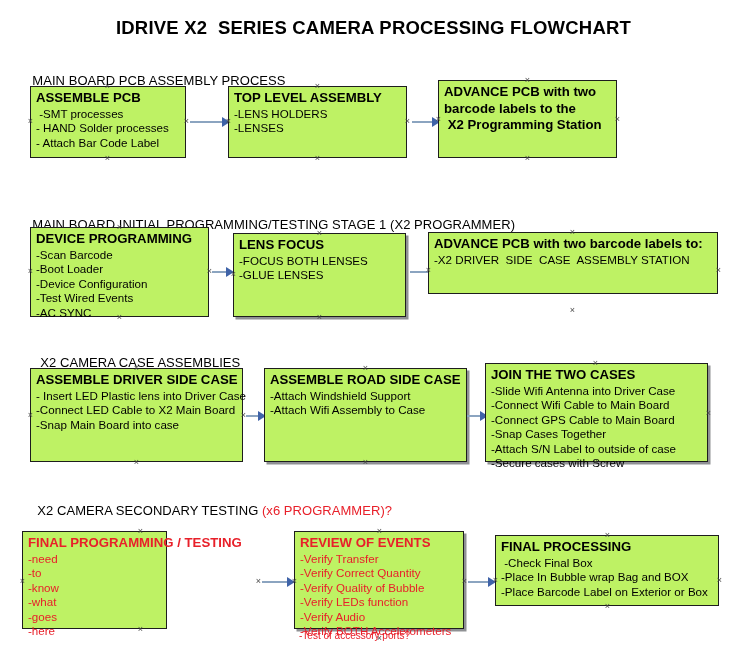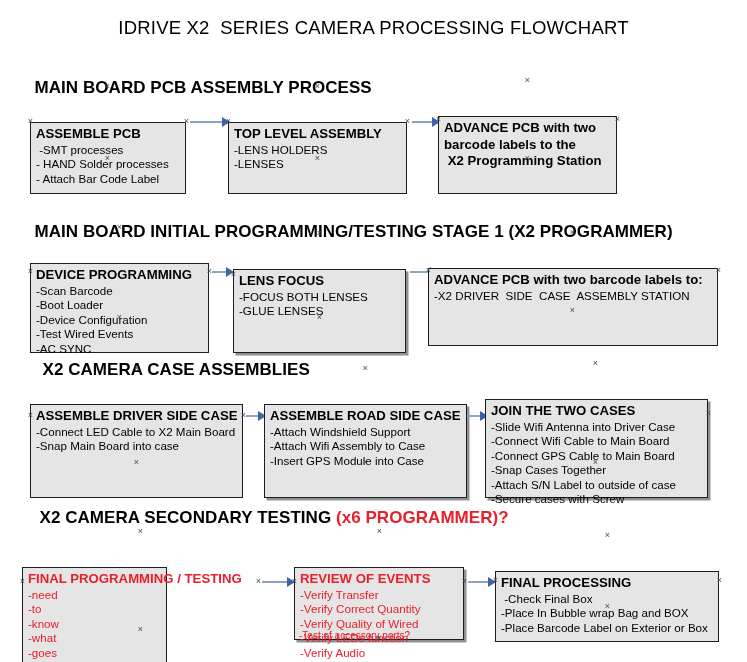--- a/index.html
+++ b/index.html
@@ -17,44 +17,43 @@
   }
 
   
   #chart-title {
     position: absolute;
     top: 17px;
     left: 0;
     width: 747px;
     text-align: center;
     font-size: 18.5px;
+    font-weight: bold;
+    letter-spacing: 0.2px;
+    white-space: pre;
+  }
+
+  
+  .section-header {
+    position: absolute;
+    font-size: 13px;
     font-weight: normal;
-    letter-spacing: 0.2px;
-    white-space: pre;
-  }
-
-  
-  .section-header {
-    position: absolute;
-    font-size: 17px;
-    font-weight: bold;
     white-space: pre;
     letter-spacing: 0.05px;
   }
   .section-header .accent {
     color: #e8202a;
   }
 
   
   .proc-box {
     position: absolute;
-    background: #e5e5e5;
+    background: #bef264;
     border: 1px solid #1d1d1d;
     box-sizing: border-box;
-    margin-top: 36px;
   }
   .proc-box.shadowed {
     border: 1px solid #1d1d1d;
     box-shadow: 2.5px 2.5px 0 0 #8f9194;
   }
   .box-inner {
     position: absolute;
     left: 5px;
     top: 3px;
     right: 2px;
@@ -213,58 +212,58 @@
 </div>
 <div class="handle" style="left:316px; top:230px;"></div>
 <div class="handle" style="left:230px; top:271px;"></div>
 <div class="handle" style="left:316px; top:314px;"></div>
 
 <div class="connector" style="left:410px; top:267px; width:28px;">
   <div class="shaft"></div>
   <div class="head"></div>
 </div>
 
-<div class="proc-box" style="left:428px; top:232px; width:290px; height:78px;">
+<div class="proc-box" style="left:428px; top:232px; width:290px; height:62px;">
   <div class="box-inner">
     <div class="box-title">ADVANCE PCB with two barcode labels to:</div>
     <div class="box-line">-X2 DRIVER  SIDE  CASE  ASSEMBLY STATION</div>
   </div>
 </div>
 <div class="handle" style="left:569px; top:229px;"></div>
 <div class="handle" style="left:425px; top:267px;"></div>
 <div class="handle" style="left:715px; top:267px;"></div>
 <div class="handle" style="left:569px; top:307px;"></div>
 
 <div class="section-header" style="left:33px; top:340px;">
   <span>X2 CAMERA CASE ASSEMBLIES</span>
 </div>
 
 <div class="proc-box" style="left:30px; top:368px; width:213px; height:94px;">
   <div class="box-inner">
     <div class="box-title">ASSEMBLE DRIVER SIDE CASE</div>
+    <div class="box-line">- Insert LED Plastic lens into Driver Case</div>
     <div class="box-line">-Connect LED Cable to X2 Main Board</div>
     <div class="box-line">-Snap Main Board into case</div>
   </div>
 </div>
 <div class="handle" style="left:133px; top:365px;"></div>
 <div class="handle" style="left:27px; top:412px;"></div>
 <div class="handle" style="left:240px; top:412px;"></div>
 <div class="handle" style="left:133px; top:459px;"></div>
 
 <div class="connector" style="left:246px; top:411px; width:20px;">
   <div class="shaft"></div>
   <div class="head"></div>
 </div>
 
 <div class="proc-box shadowed" style="left:264px; top:368px; width:203px; height:94px;">
   <div class="box-inner">
     <div class="box-title">ASSEMBLE ROAD SIDE CASE</div>
     <div class="box-line">-Attach Windshield Support</div>
     <div class="box-line">-Attach Wifi Assembly to Case</div>
-    <div class="box-line">-Insert GPS Module into Case</div>
   </div>
 </div>
 <div class="handle" style="left:362px; top:365px;"></div>
 <div class="handle" style="left:362px; top:459px;"></div>
 
 <div class="connector" style="left:467px; top:411px; width:21px;">
   <div class="shaft"></div>
   <div class="head"></div>
 </div>
 
@@ -301,26 +300,26 @@
 <div class="handle" style="left:137px; top:528px;"></div>
 <div class="handle" style="left:19px; top:578px;"></div>
 <div class="handle" style="left:255px; top:578px;"></div>
 <div class="handle" style="left:137px; top:626px;"></div>
 
 <div class="connector" style="left:262px; top:577px; width:33px;">
   <div class="shaft"></div>
   <div class="head"></div>
 </div>
 
-<div class="proc-box shadowed red" style="left:294px; top:531px; width:170px; height:73px;">
+<div class="proc-box shadowed red" style="left:294px; top:531px; width:170px; height:98px;">
   <div class="box-inner">
     <div class="box-title">REVIEW OF EVENTS</div>
     <div class="box-line">-Verify Transfer</div>
     <div class="box-line">-Verify Correct Quantity</div>
-    <div class="box-line">-Verify Quality of Wired</div>
+    <div class="box-line">-Verify Quality of Bubble</div>
     <div class="box-line">-Verify LEDs function</div>
     <div class="box-line">-Verify Audio</div>
     <div class="box-line">-Verify BOTH Accelerometers</div>
   </div>
 </div>
 <div class="overflow-line" style="left:299px; top:629px;">-Test of accessory ports?</div>
 <div class="handle" style="left:376px; top:528px;"></div>
 <div class="handle" style="left:291px; top:578px;"></div>
 <div class="handle" style="left:461px; top:578px;"></div>
 <div class="handle" style="left:376px; top:635px;"></div>

